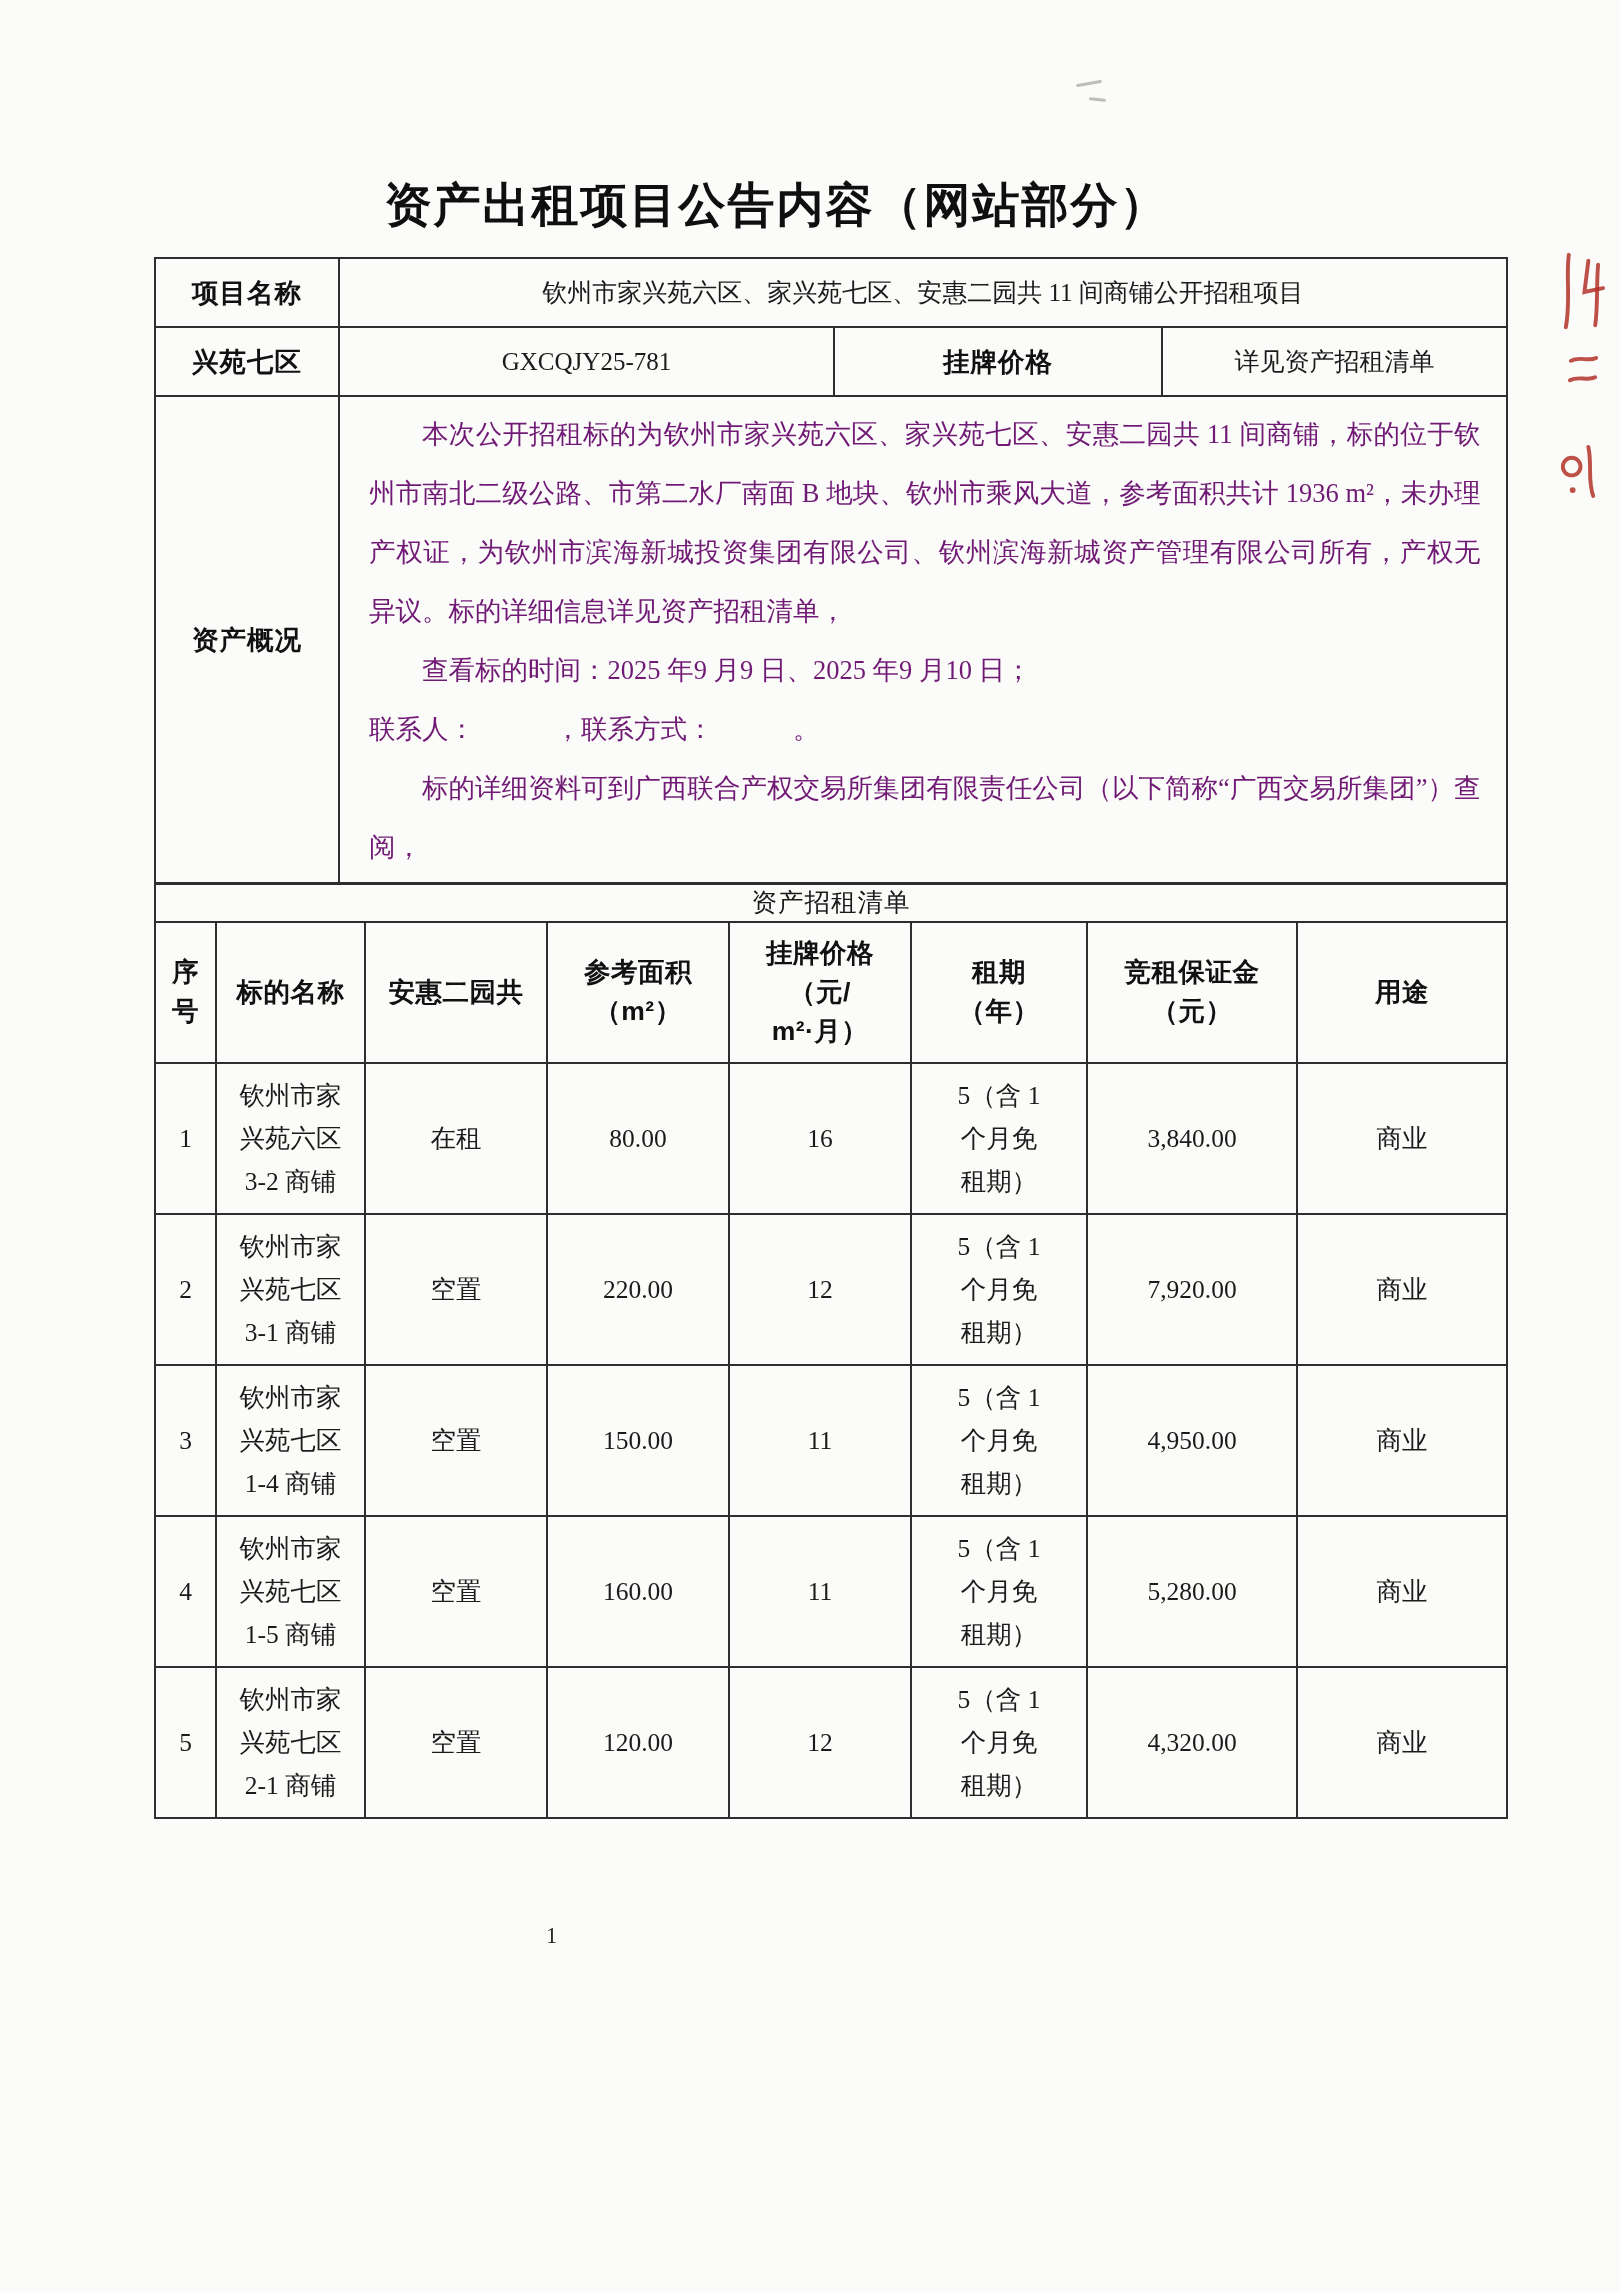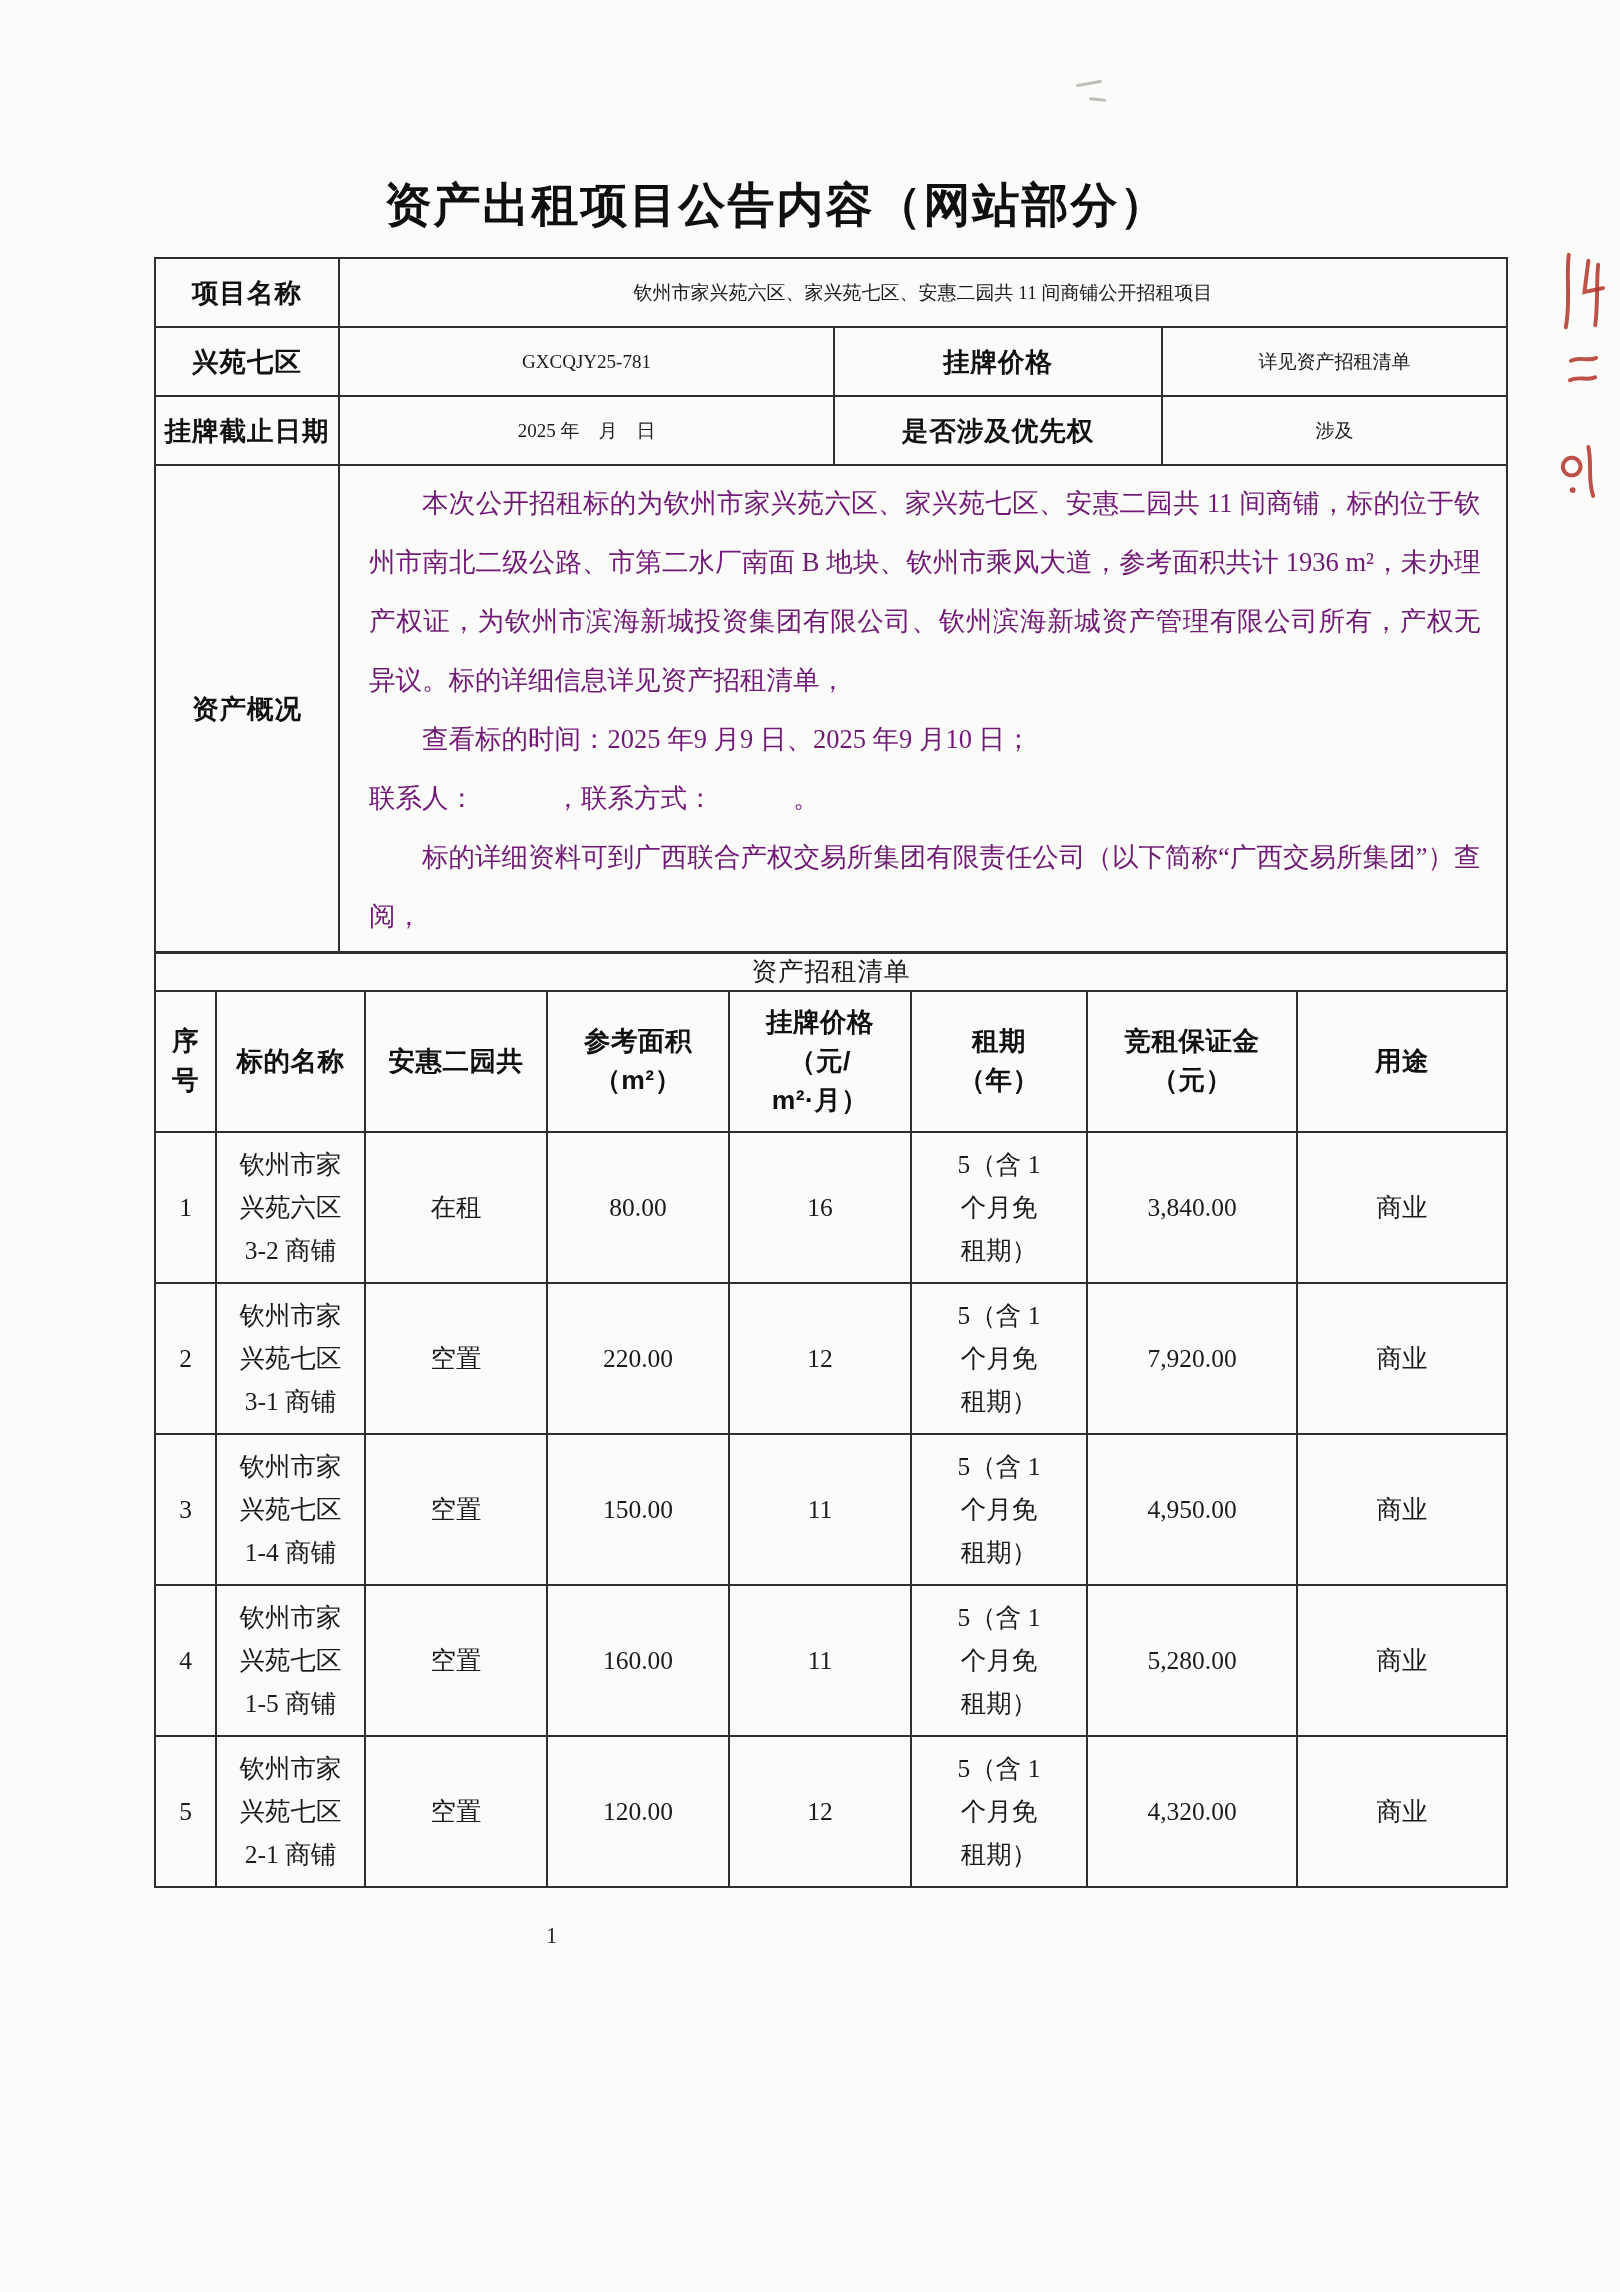--- a/index.html
+++ b/index.html
@@ -20,21 +20,21 @@
   }
   .tables{position:absolute;top:257px;left:154px;width:1353px;}
   table{border-collapse:collapse;table-layout:fixed;width:1353px;}
   table{border:2.9px solid #2e2e2e;}
   td,th{border:2px solid #2e2e2e;text-align:center;vertical-align:middle;
         padding:0 5.9px;overflow:hidden;}
   .lbl{
     font-family:"Liberation Sans", sans-serif;font-weight:bold;
     font-size:26.5px;letter-spacing:1px;color:#111;
   }
-  .val{font-size:19px;}
+  .val{font-size:25px;}
   .info tr.r1{height:69px;}
   .info tr.r2{height:69px;}
   .info tr.r3{height:67px;}
   .info tr.r4{height:69px;}
   .info tr.r5{height:453px;}
   .ov{
     text-align:justify;vertical-align:top;
     padding:7.8px 25.5px 5.9px 29px;
   }
   .ov p{margin:0;font-size:26.5px;line-height:59px;color:#701a75;}
@@ -84,26 +84,20 @@
       <tbody>
           <tr class="r1">
         <td class="lbl">项目名称</td>
         <td class="val" colspan="3">钦州市家兴苑六区、家兴苑七区、安惠二园共 11 间商铺公开招租项目</td>
       </tr>
       <tr class="r2">
         <td class="lbl">兴苑七区</td>
         <td class="val">GXCQJY25-781</td>
         <td class="lbl">挂牌价格</td>
         <td class="val">详见资产招租清单</td>
-      </tr>
-      <tr class="r4">
-        <td class="lbl">挂牌截止日期</td>
-        <td class="val">2025 年　月　日</td>
-        <td class="lbl">是否涉及优先权</td>
-        <td class="val">涉及</td>
       </tr>
       <tr class="r5">
         <td class="lbl">资产概况</td>
         <td class="ov" colspan="3">
           <p class="ind">本次公开招租标的为钦州市家兴苑六区、家兴苑七区、安惠二园共 11 间商铺，标的位于钦州市南北二级公路、市第二水厂南面 B 地块、钦州市乘风大道，参考面积共计 1936 m²，未办理产权证，为钦州市滨海新城投资集团有限公司、钦州滨海新城资产管理有限公司所有，产权无异议。标的详细信息详见资产招租清单，</p>
           <p class="ind">查看标的时间：2025 年9 月9 日、2025 年9 月10 日；</p>
           <p>联系人：　　　，联系方式：　　　。</p>
           <p class="ind">标的详细资料可到广西联合产权交易所集团有限责任公司（以下简称“广西交易所集团”）查阅，</p>
         </td>
       </tr>

